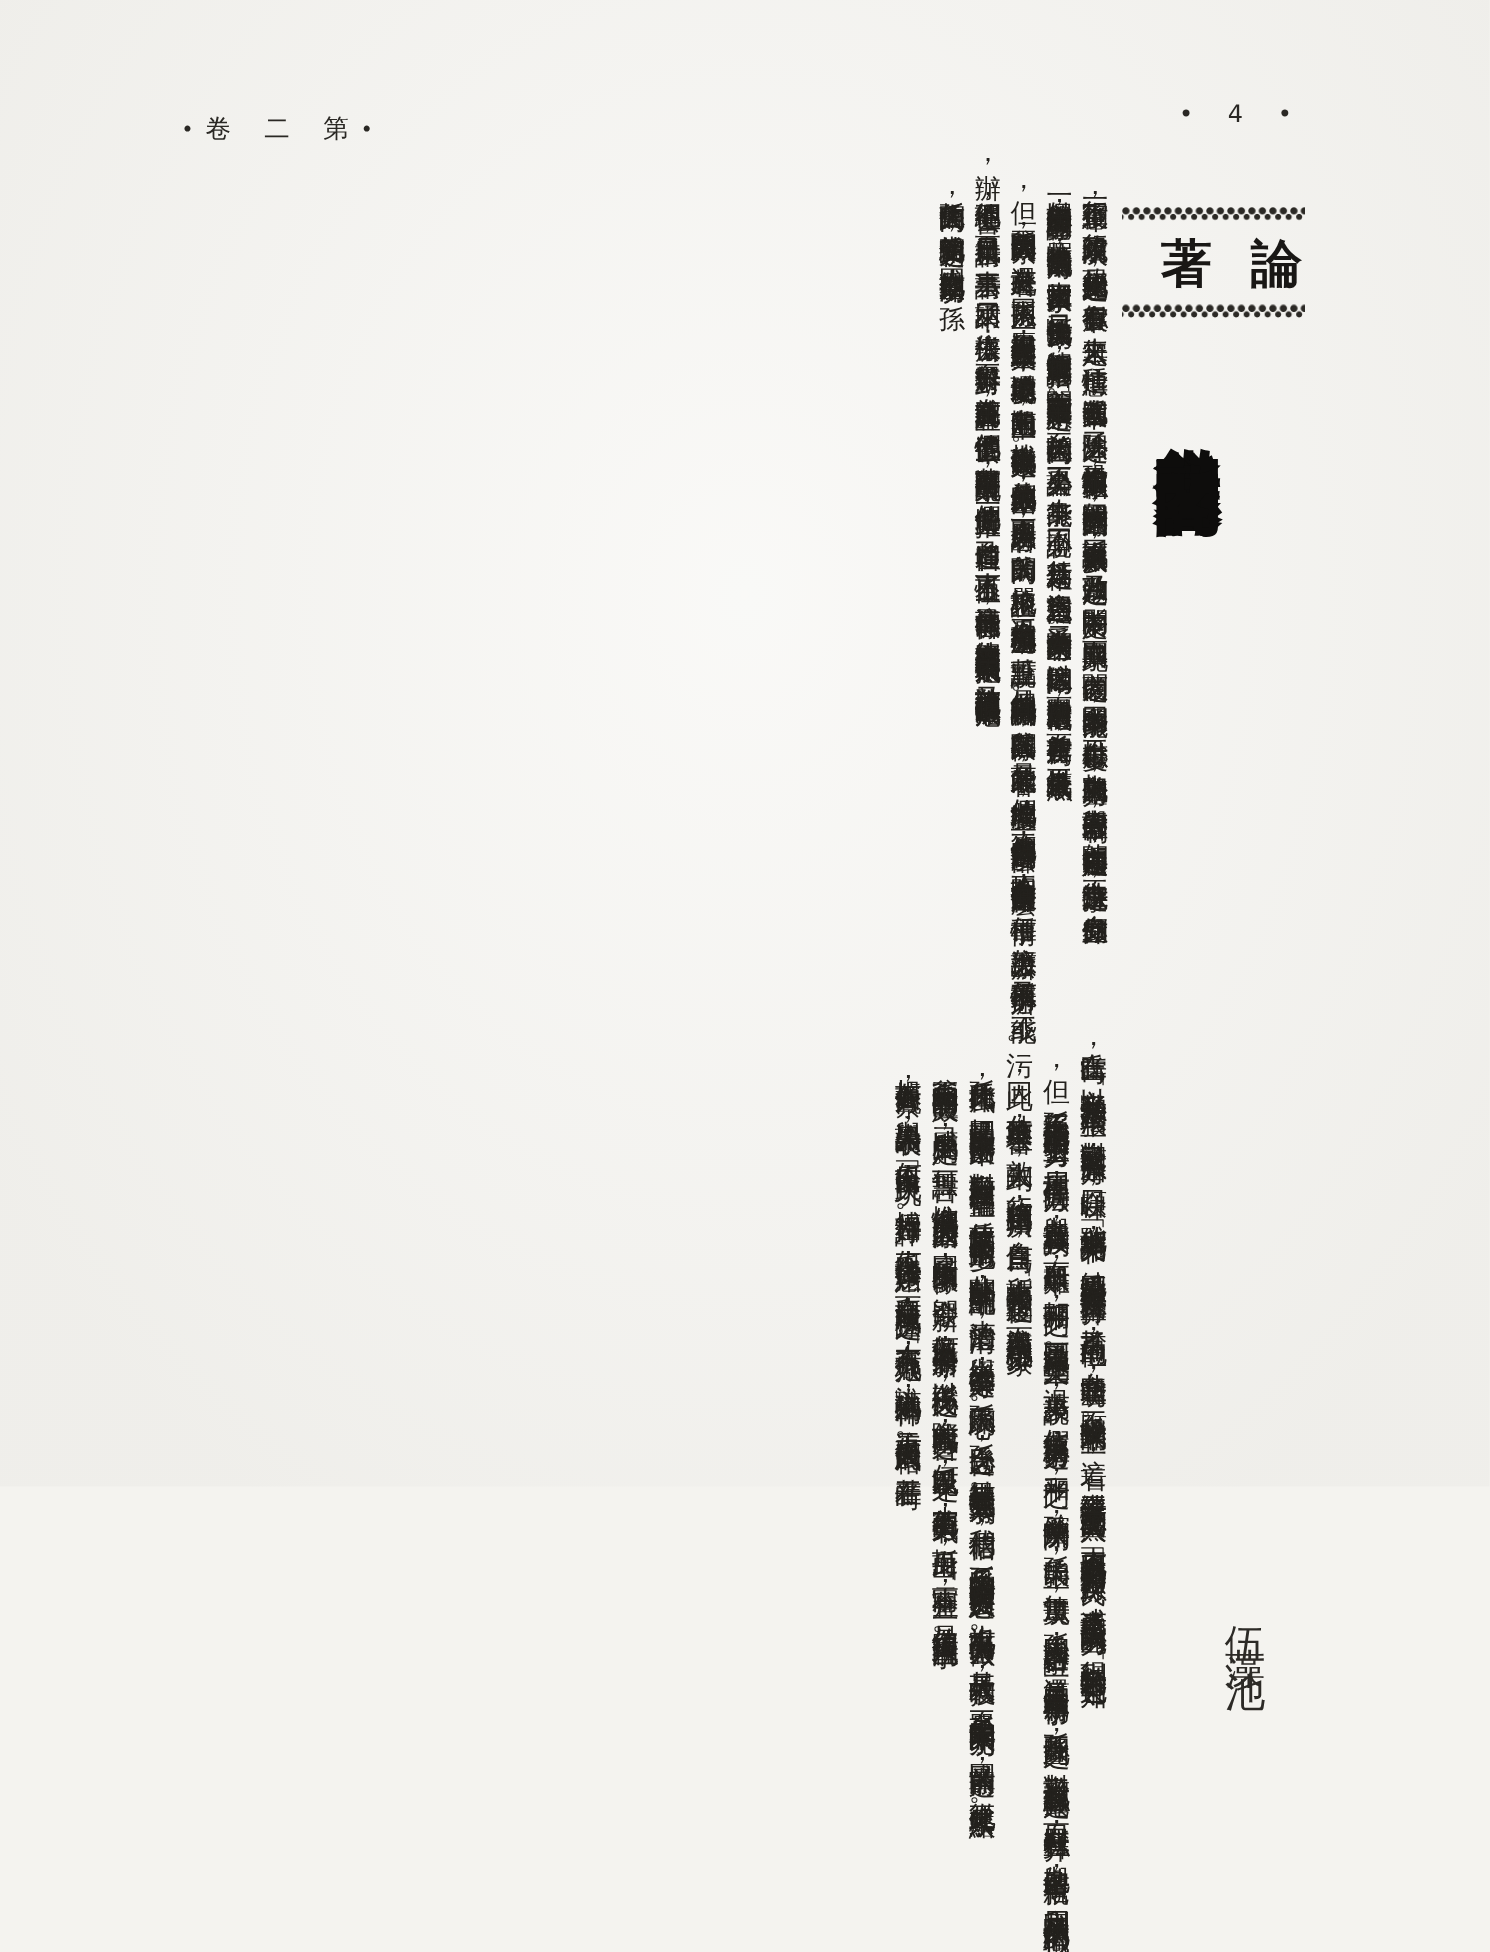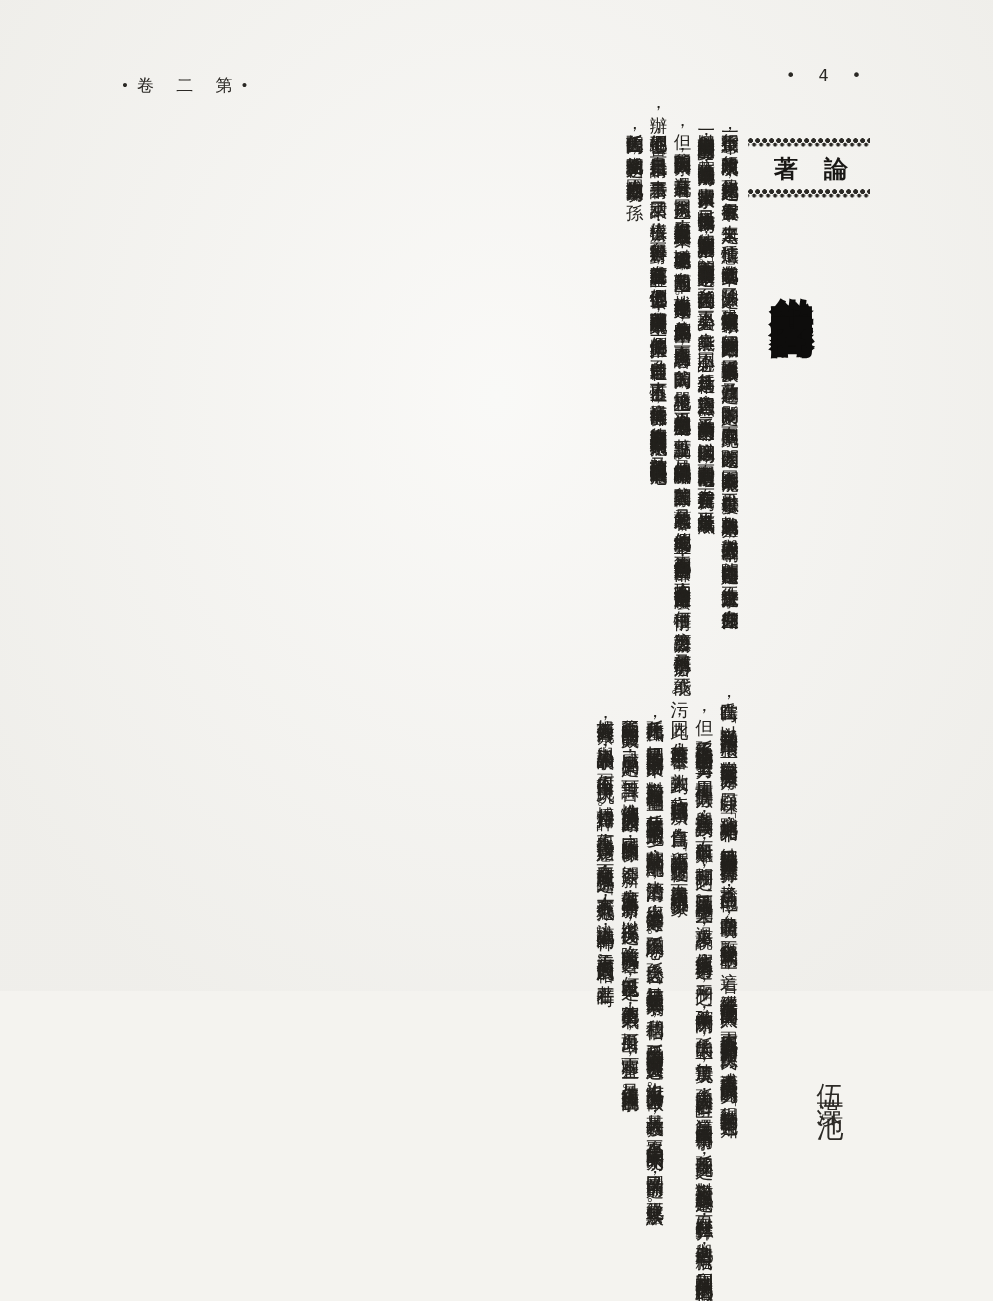--- a/index.html
+++ b/index.html
@@ -32,21 +32,21 @@
     height:10px;width:122px;
     background-image:
       radial-gradient(circle at 2.6px 2.6px,#2b2925 2.1px,transparent 2.7px),
       radial-gradient(circle at 2.6px 2.6px,#2b2925 1.7px,transparent 2.3px);
     background-size:7px 5px,7px 5px;
     background-position:0 0,3.5px 4.3px;
     background-repeat:repeat-x,repeat-x;
   }
   .section-label{
     text-align:center;
-    font-size:24px;font-weight:bold;color:#191715;
+    font-size:34px;font-weight:bold;color:#191715;
     letter-spacing:26px;text-indent:26px;
     padding:5px 0 4px 0;white-space:nowrap;
     font-family:"DejaVu Sans", sans-serif;
   }
   
   .article-title{
     position:absolute;left:764px;top:266px;height:470px;
     writing-mode:vertical-rl;text-orientation:upright;
     font-family:"DejaVu Sans", sans-serif;
     font-size:42px;font-weight:900;color:#0e0d0c;

